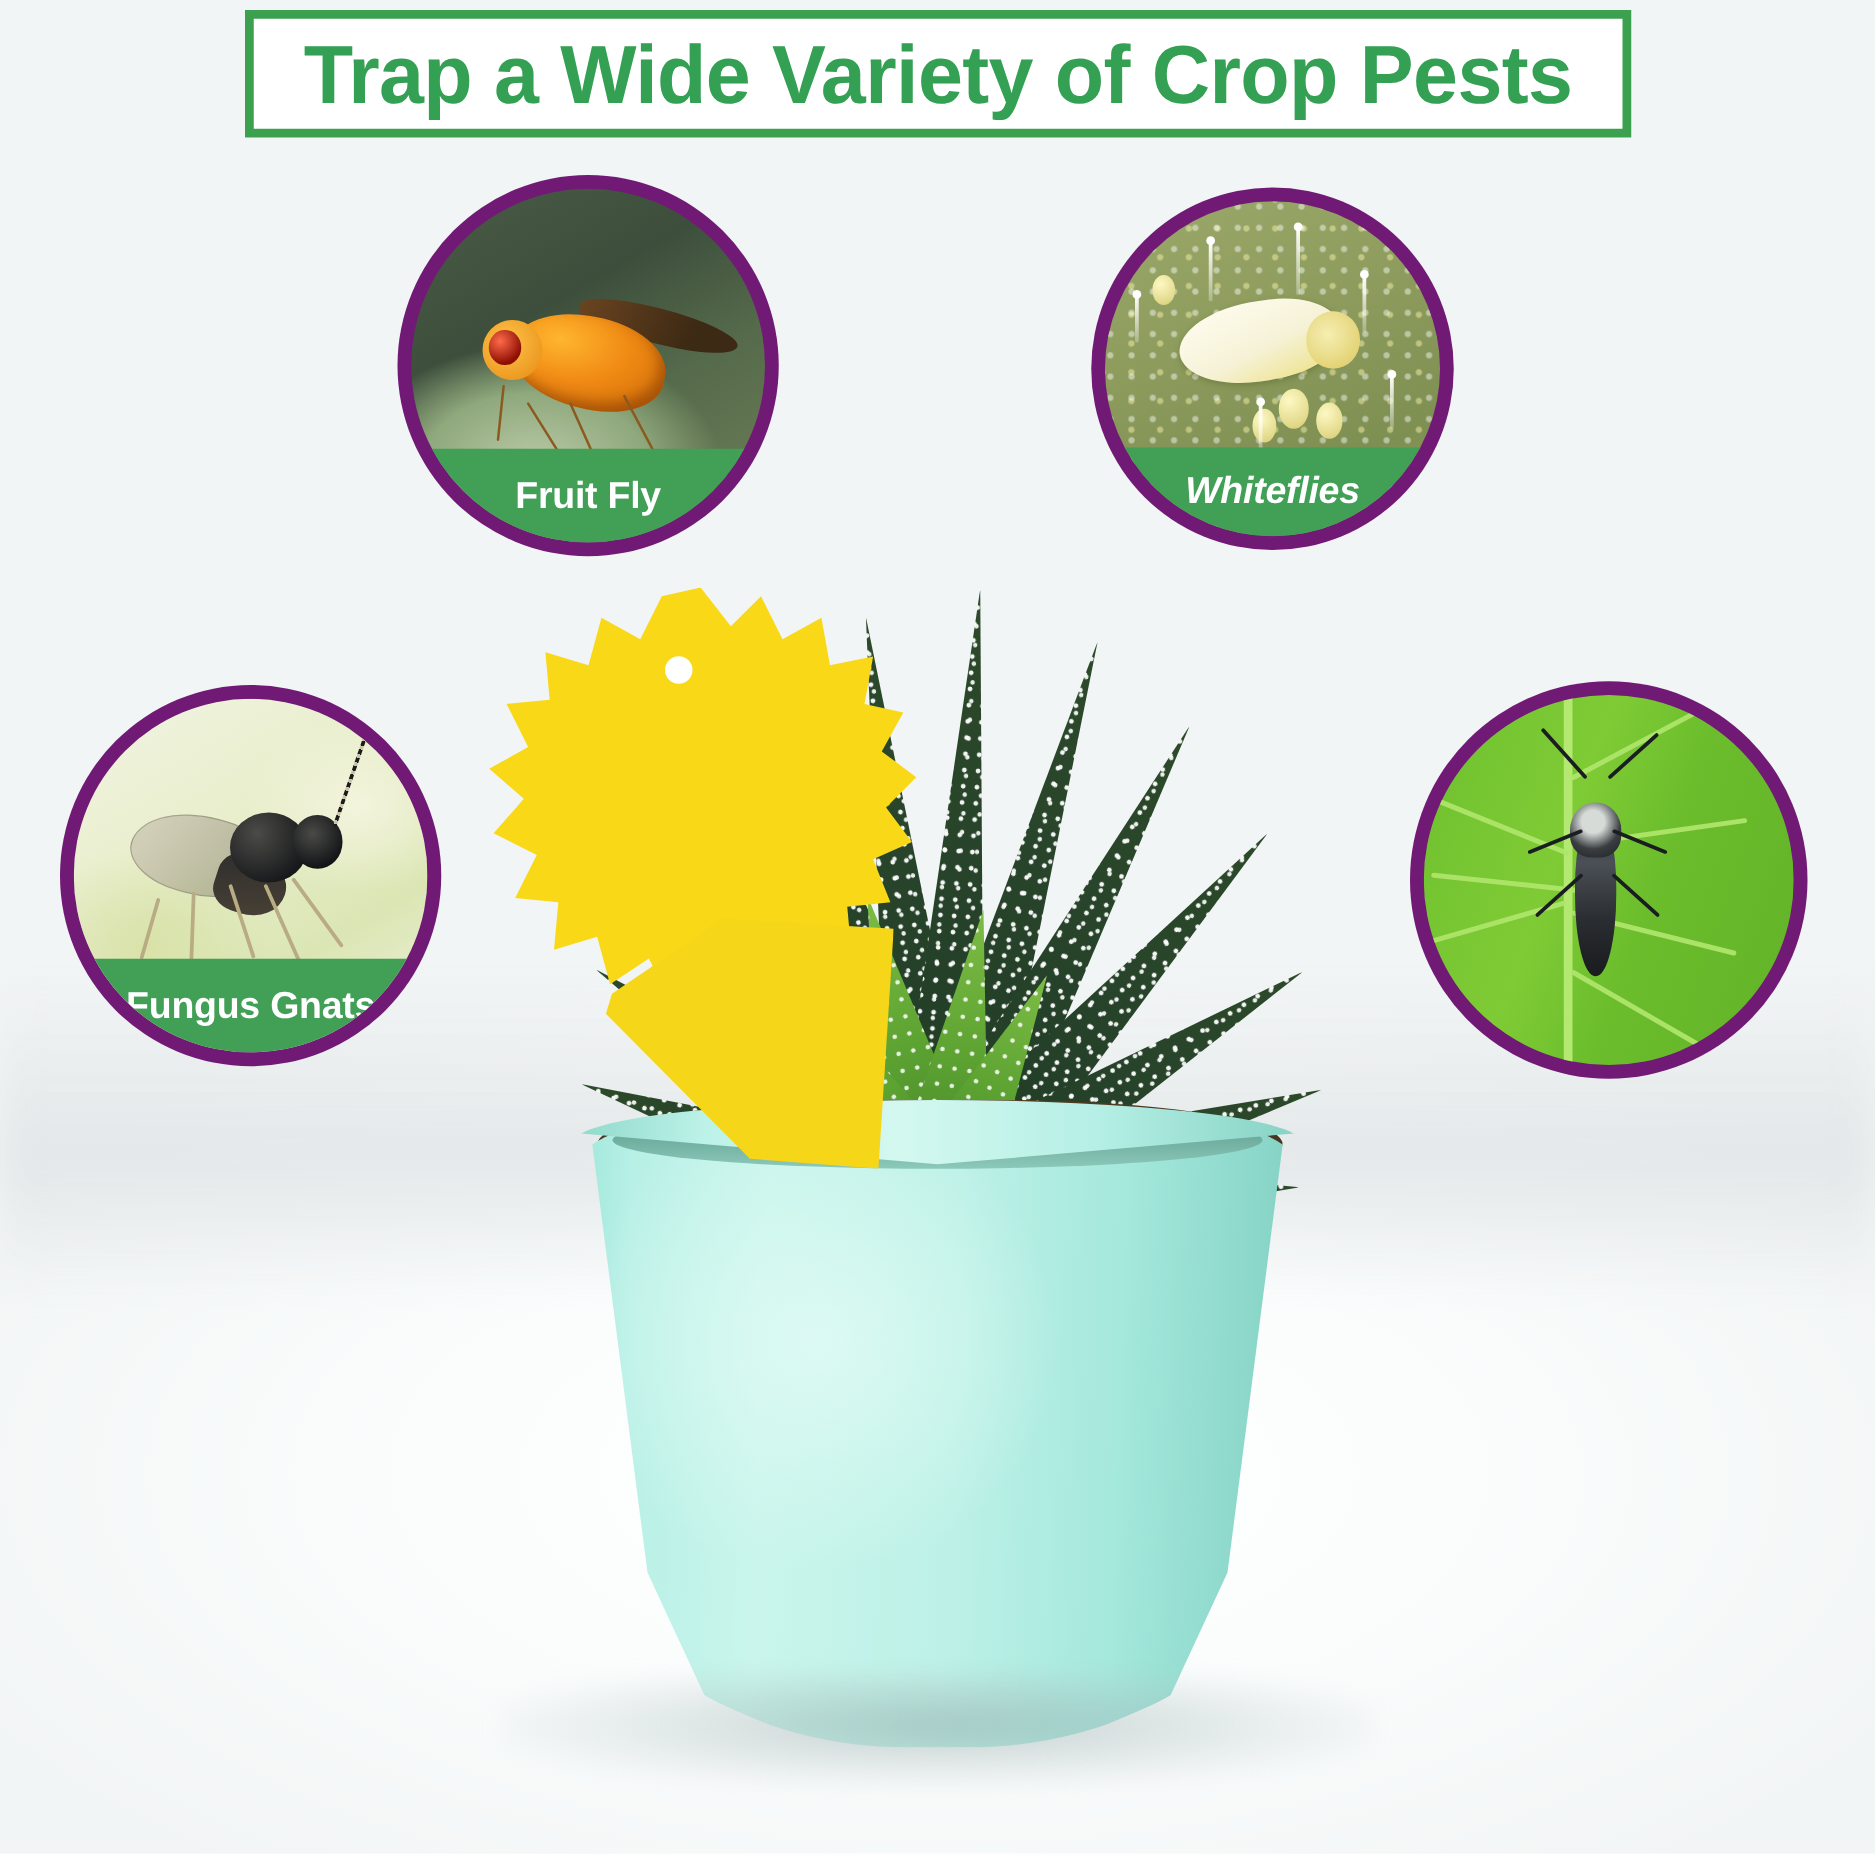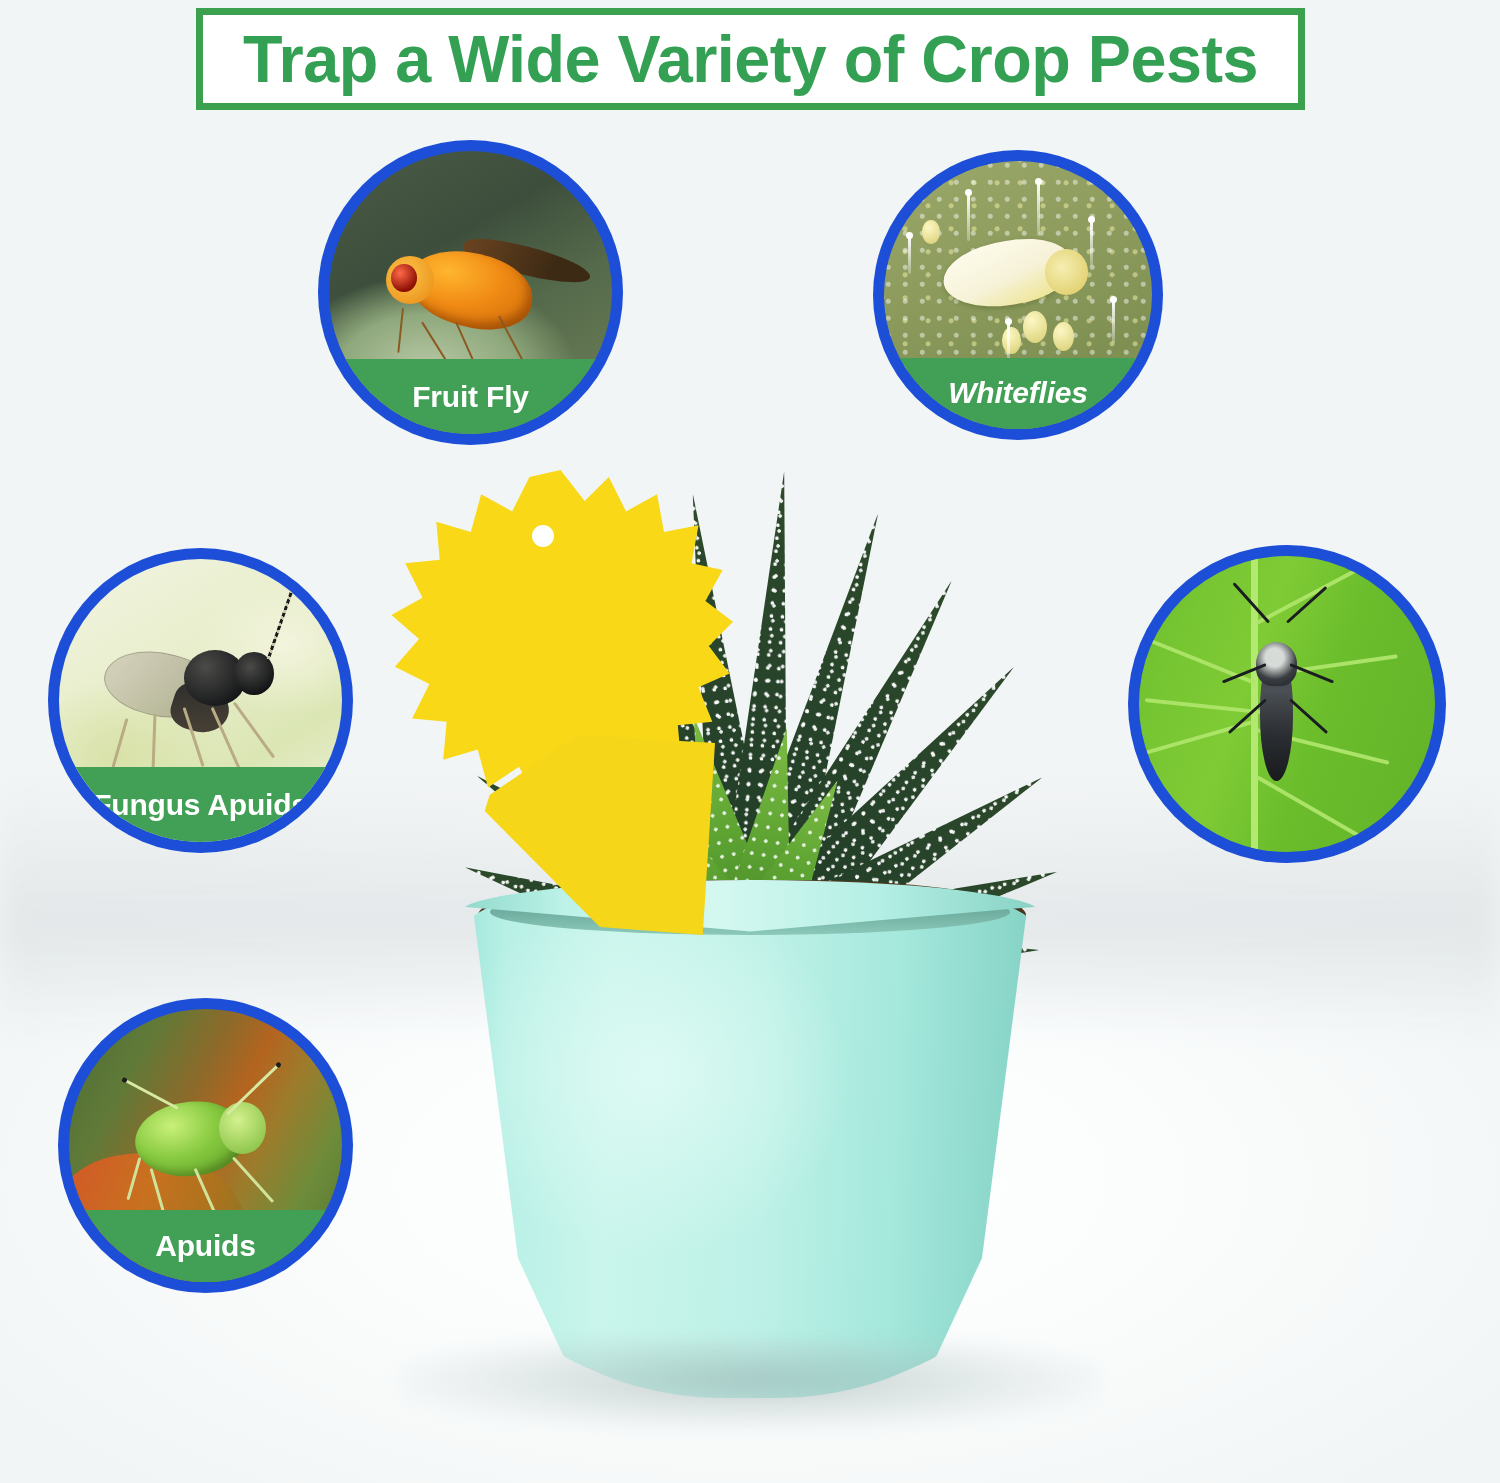--- a/index.html
+++ b/index.html
@@ -32,21 +32,21 @@
     position:absolute;left:0;top:0;width:100%;height:100%;
     display:flex;align-items:center;justify-content:center;
     color:#33a053;font-size:66px;font-weight:bold;letter-spacing:-.5px;
     white-space:nowrap;line-height:1;
     transform:scaleX(.98);
   }
 
   
   .pest{
     position:absolute;border-radius:50%;
-    background:#1d4ed8;
+    background:#701a75;
     box-sizing:border-box;
     overflow:hidden;
   }
   .pest .inner{
     position:absolute;left:11px;top:11px;right:11px;bottom:11px;
     border-radius:50%;overflow:hidden;
   }
   .pest .photo{position:absolute;inset:0;}
   .pest .band{
     position:absolute;left:-20px;right:-20px;bottom:0;height:26.5%;
@@ -393,21 +393,21 @@
         <div class="gn-thorax"></div>
         <div class="gn-head"></div>
         <div class="gn-ant" style="left:73%;top:8%;height:28%;transform:rotate(19deg);"></div>
         <div class="gn-leg" style="left:44%;top:52%;width:22%;transform:rotate(72deg);"></div>
         <div class="gn-leg" style="left:54%;top:52%;width:26%;transform:rotate(66deg);"></div>
         <div class="gn-leg" style="left:62%;top:50%;width:24%;transform:rotate(54deg);"></div>
         <div class="gn-leg" style="left:34%;top:54%;width:20%;transform:rotate(92deg);"></div>
         <div class="gn-leg" style="left:24%;top:56%;width:18%;transform:rotate(106deg);"></div>
       </div>
       <div class="band">
-        <span>Fungus Apuids</span>
+        <span>Fungus Gnats</span>
       </div>
     </div>
   </div>
 
   <div class="pest" style="left:1128px;top:545px;width:318px;height:318px;">
     <div class="inner">
       <div class="photo ph-chiro">
         <div class="ch-midrib"></div>
         <div class="ch-vein" style="left:40%;top:22%;width:44%;height:4px;transform:rotate(-28deg);"></div>
         <div class="ch-vein" style="left:40%;top:40%;width:48%;height:4px;transform:rotate(-8deg);"></div>
@@ -421,33 +421,15 @@
         <div class="ch-leg" style="left:50%;top:22%;width:18%;transform:rotate(-42deg);"></div>
         <div class="ch-leg" style="left:44%;top:22%;width:18%;transform:rotate(-132deg);"></div>
         <div class="ch-leg" style="left:51%;top:36%;width:16%;transform:rotate(22deg);"></div>
         <div class="ch-leg" style="left:43%;top:36%;width:16%;transform:rotate(158deg);"></div>
         <div class="ch-leg" style="left:51%;top:48%;width:17%;transform:rotate(42deg);"></div>
         <div class="ch-leg" style="left:43%;top:48%;width:17%;transform:rotate(138deg);"></div>
       </div>
     </div>
   </div>
 
-  <div class="pest" style="left:58px;top:998px;width:295px;height:295px;">
-    <div class="inner">
-      <div class="photo ph-aphid">
-        <div class="ap-leafred"></div>
-        <div class="ap-body"></div>
-        <div class="ap-head"></div>
-        <div class="ap-ant" style="left:58%;top:38%;width:26%;transform:rotate(-44deg);"></div>
-        <div class="ap-ant" style="left:40%;top:36%;width:22%;transform:rotate(-152deg);"></div>
-        <div class="ap-leg" style="left:30%;top:58%;width:22%;transform:rotate(74deg);"></div>
-        <div class="ap-leg" style="left:46%;top:58%;width:24%;transform:rotate(66deg);"></div>
-        <div class="ap-leg" style="left:60%;top:54%;width:22%;transform:rotate(48deg);"></div>
-        <div class="ap-leg" style="left:26%;top:54%;width:16%;transform:rotate(106deg);"></div>
-      </div>
-      <div class="band">
-        <span>Apuids</span>
-      </div>
-    </div>
-  </div>
 
 
 </div>
 
 </body></html>

